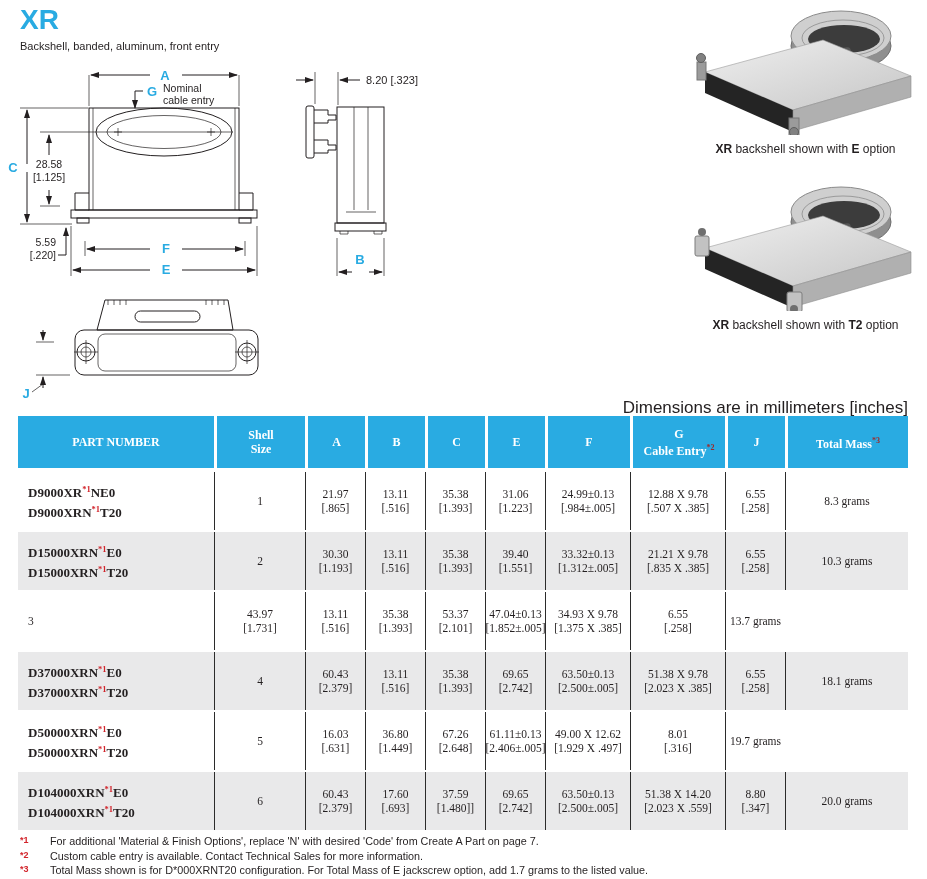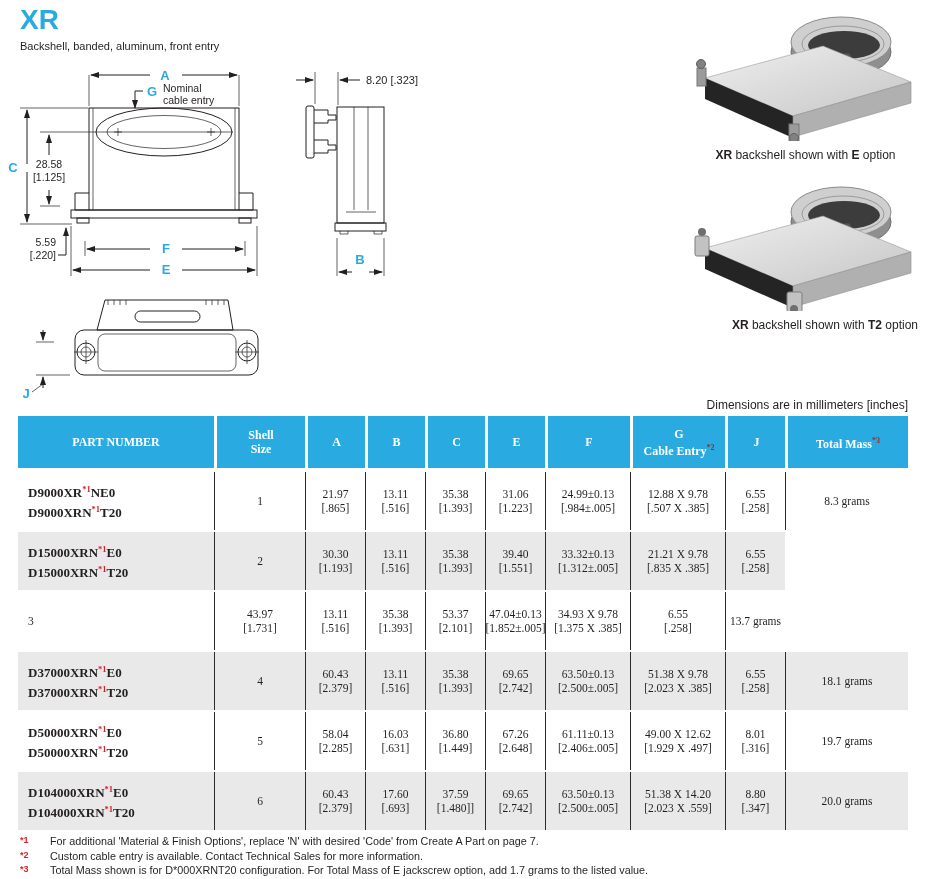--- a/index.html
+++ b/index.html
@@ -18,26 +18,26 @@
   .thin{stroke:var(--line);stroke-width:0.7;fill:none;}
   .lbl{fill:var(--accent);font-weight:bold;font-size:13px;}
   .dtxt{fill:#231f20;font-size:10.5px;}
 
   .diagram{position:absolute;}
   .front-view{left:0;top:60px;}
   .side-view{left:290px;top:60px;}
   .bottom-view{left:10px;top:288px;}
 
   .photo{position:absolute;width:225px;text-align:center;}
-  .photo1{left:693px;top:6px;}
-  .photo2{left:693px;top:176px;text-align:right;}
+  .photo1{left:693px;top:0;}
+  .photo2{left:693px;top:176px;}
   .caption{font-size:12px;color:#231f20;margin-top:3px;}
   .caption b{font-weight:bold;}
 
-  .dims-note{position:absolute;right:19px;top:398px;font-size:12px;color:#231f20;}
+  .dims-note{position:absolute;right:19px;top:398px;font-size:17px;color:#231f20;}
 
   .dtable{position:absolute;left:18px;top:416px;width:890px;}
   .thead,.trow{display:grid;grid-template-columns:196px 91px 60px 60px 60px 60px 85px 95px 60px 123px;font-family:Liberation Serif, serif;}
   .thead{margin-bottom:4px;}
   .th{background:var(--accent);color:#fff;font-weight:bold;font-size:12px;text-align:center;
       height:52px;display:flex;flex-direction:column;justify-content:center;align-items:center;
       line-height:14px;border-left:3px solid #fff;}
   .th:first-child{border-left:none;}
   .th sup{font-size:8px;color:var(--header-sup-red);vertical-align:super;}
   .trow{margin-bottom:2px;}
@@ -318,20 +318,21 @@
             <div>[1.312±.005]</div>
           </div>
       <div class="td">
             <div>21.21 X 9.78</div>
             <div>[.835 X .385]</div>
           </div>
       <div class="td">
             <div>6.55</div>
             <div>[.258]</div>
           </div>
+      <div class="td">10.3 grams</div>
     </div>
 
     <div class="trow">
       <div class="td">3</div>
       <div class="td">
             <div>43.97</div>
             <div>[1.731]</div>
           </div>
       <div class="td">
             <div>13.11</div>
@@ -397,24 +398,20 @@
       <div class="td">18.1 grams</div>
     </div>
 
     <div class="trow">
       <div class="td td-part">
         <div class="pn"><span>D50000XRN</span><sup class="pn-sup">*1</sup><span>E0</span></div>
         <div class="pn"><span>D50000XRN</span><sup class="pn-sup">*1</sup><span>T20</span></div>
       </div>
       <div class="td">5</div>
       <div class="td">
-            <div>58.04</div>
-            <div>[2.285]</div>
-          </div>
-      <div class="td">
             <div>16.03</div>
             <div>[.631]</div>
           </div>
       <div class="td">
             <div>36.80</div>
             <div>[1.449]</div>
           </div>
       <div class="td">
             <div>67.26</div>
             <div>[2.648]</div>

